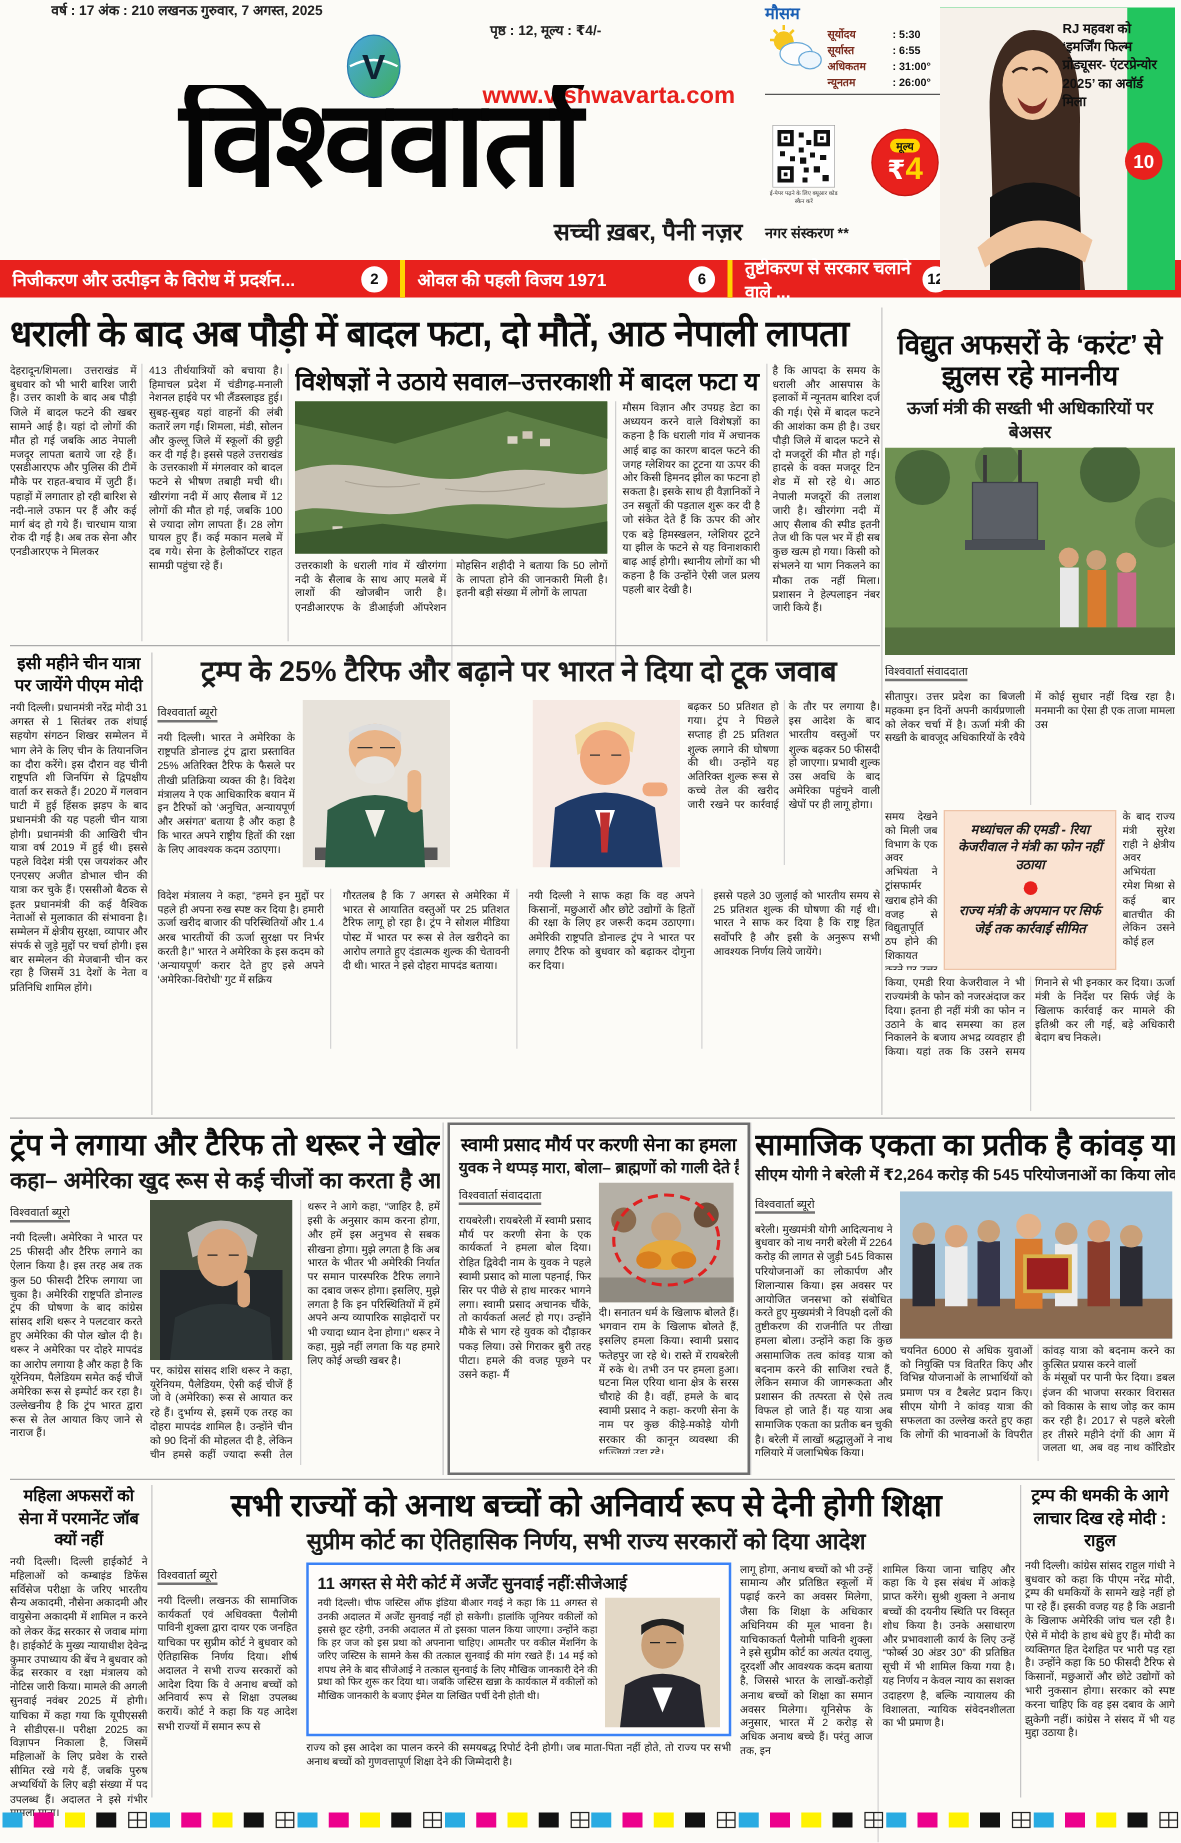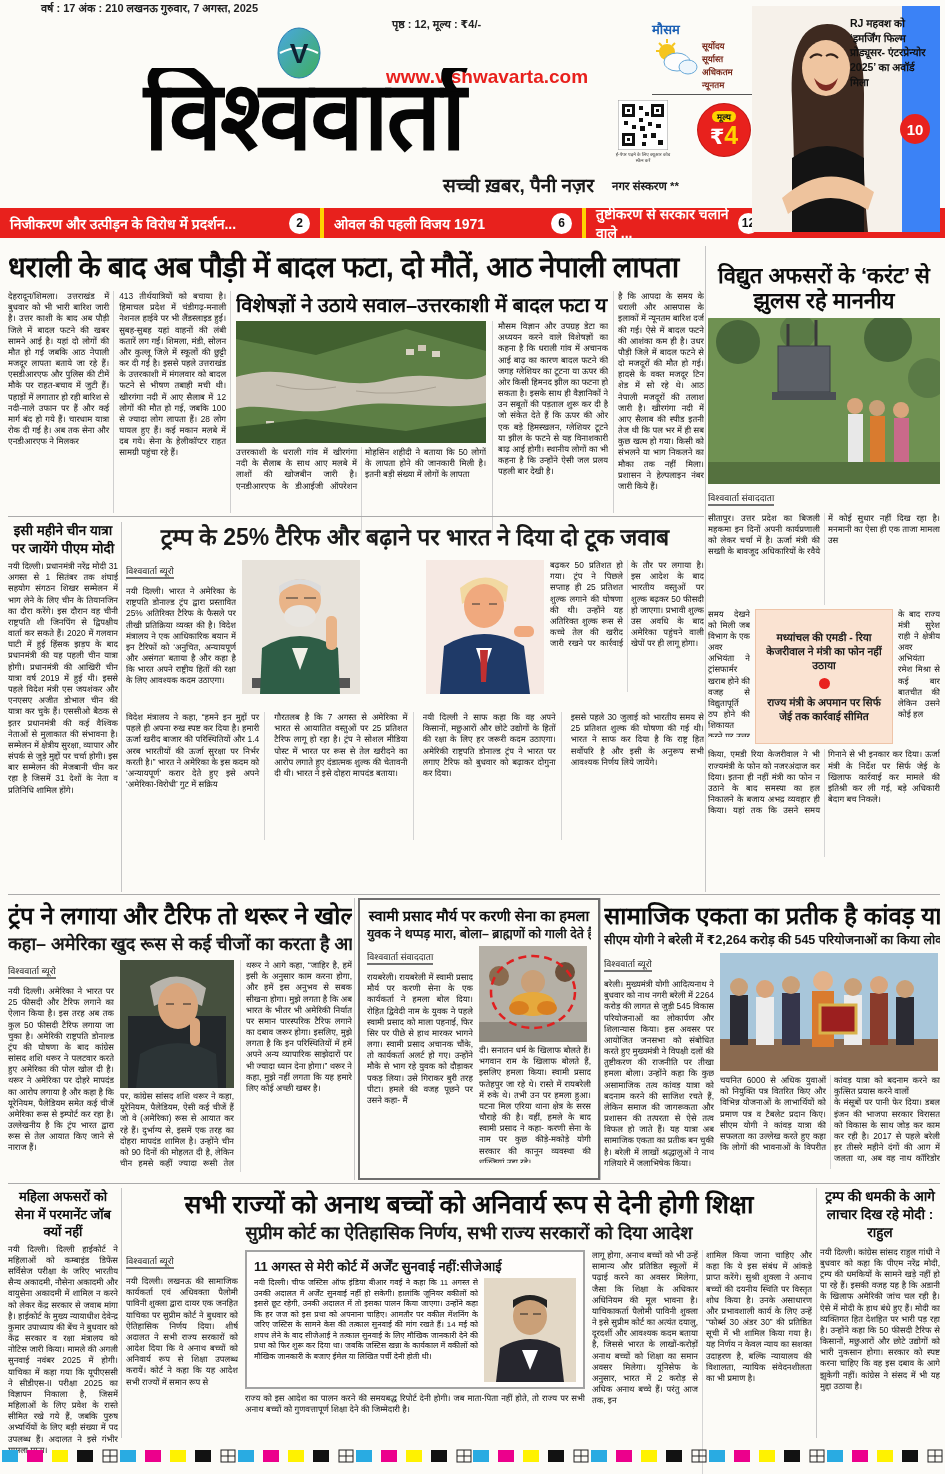--- a/index.html
+++ b/index.html
@@ -22,21 +22,21 @@
   .weather .wtitle{color:#1a5fb4;font-weight:800;font-size:13px;}
   .wrow{display:flex;font-size:8.6px;font-weight:bold;line-height:1.5;}
   .wrow .wl{width:52px;color:#7a2c1e;}
   .wrow .wv{color:#111;}
   .qrcap{font-size:4.6px;text-align:center;width:56px;color:#333;line-height:1.4;}
   .price{width:52px;height:52px;border-radius:50%;background:#e8211d;text-align:center;box-shadow:0 0 0 1px #c21714;}
   .price .pl{background:#ffd400;color:#111;font-size:8.5px;font-weight:800;border-radius:7px;width:fit-content;padding:0 5px;margin:7px auto 0;}
   .price .pv{font-weight:800;font-size:21px;color:#fff;line-height:1.1;}
   .price .pv .num{color:#ffd400;font-size:25px;}
   .edition{font-size:11.5px;font-weight:800;}
-  .promo{background:#3b82f6;z-index:5;}
+  .promo{background:#22c55e;z-index:5;}
   .promo-text{font-size:10.5px;font-weight:bold;line-height:1.4;color:#101010;}
   .pgcirc{background:#e8211d;color:#fff;border-radius:50%;width:30px;height:30px;
           font-size:15px;font-weight:800;display:flex;align-items:center;justify-content:center;}
   
   .teasers{background:#e8211d;display:flex;align-items:center;color:#fff;font-weight:800;font-size:14px;}
   .titem{display:flex;align-items:center;justify-content:space-between;padding:0 10px;height:100%;}
   .tcirc{background:#fff;color:#111;width:21px;height:21px;border-radius:50%;font-size:12px;font-weight:800;
          display:flex;align-items:center;justify-content:center;flex:0 0 auto;margin-left:8px;}
   .tsep{width:4px;height:100%;background:#ffd400;flex:0 0 auto;}
   
@@ -48,25 +48,25 @@
   .hl4{font-size:40px;letter-spacing:-1px;text-align:center;}
   .sub4{font-size:23px;font-weight:800;text-align:center;}
   .hl5{font-size:24px;text-align:center;}
   .sub5{font-size:18px;font-weight:800;text-align:center;}
   .hl6{font-size:14.5px;text-align:center;}
   .sub6{font-size:12.5px;font-weight:800;text-align:right;}
   .hl7{font-size:24px;text-align:center;}
   .sub7{font-size:12.5px;font-weight:800;text-align:center;}
   .hl8{font-size:25px;text-align:center;}
   .sub8{font-size:18px;font-weight:800;text-align:center;}
-  .pullbox{background:#fae3d2;border:1px solid #eec4a8;text-align:center;padding:20px 7px;}
+  .pullbox{background:#fae3d2;border:1px solid #eec4a8;text-align:center;padding:8px 7px;font-style:italic;}
   .pullbox .l1{font-size:10.5px;font-weight:800;color:#1c1c1c;line-height:1.35;}
   .dot{width:11px;height:11px;border-radius:50%;background:#e8211d;margin:6px auto;}
   .mbox{border:2px solid #6e6e6e;}
-  .cjibox{border:2px solid #a3a3a3;padding:5px 7px;background:#fffdfb;}
+  .cjibox{border:2px solid #3b82f6;padding:5px 7px;background:#fffdfb;}
   .cjibox .bh{font-size:13px;font-weight:800;margin-bottom:3px;}
   .cols2{column-count:2;column-gap:8px;column-rule:1px solid #d4d4d4;}
   
   .regrow{display:flex;justify-content:space-evenly;align-items:center;}
   .reggrp{display:flex;gap:9px;align-items:center;}
   .sq{width:16px;height:12px;}
   .sq.c{background:#29abe2;}.sq.m{background:#ec008c;}.sq.y{background:#fff200;}.sq.k{background:#121212;}
   .photo{display:block;}
 </style>
 </head>
@@ -87,21 +87,21 @@
         </defs>
       <ellipse cx="23" cy="27" rx="21" ry="25" fill="url(#gg)" stroke="#2a7db0"></ellipse>
       <path d="M4 27 Q23 17 42 27" stroke="#ffffff" fill="none" stroke-width="2"></path>
       <text x="23" y="37" font-size="28" font-weight="bold" text-anchor="middle" fill="#0e2233" font-family="Liberation Sans, sans-serif">V</text>
     </svg>
   </div>
   <div class="abs url" style="left:386px;top:66px;">www.vishwavarta.com</div>
   <div class="abs mast-title fit" style="left:8px;top:68px;width:592px;">विश्ववार्ता</div>
   <div class="abs tagline" style="left:408px;top:172px;width:186px;">सच्ची ख़बर, पैनी नज़र</div>
 
-  <div class="abs weather" style="left:612px;top:20px;margin-left:40px;">
+  <div class="abs weather" style="left:612px;top:1px;">
     <div class="wtitle">मौसम</div>
     <div style="display:flex;gap:4px;">
       <span>
         <svg width="46" height="40" viewBox="0 0 46 40" class="photo">
           <g stroke="#f5c51e" stroke-width="2">
             <line x1="15" y1="1" x2="15" y2="5"></line>
               <line x1="4" y1="13" x2="8" y2="13"></line>
             <line x1="7" y1="5" x2="10" y2="8"></line>
               <line x1="23" y1="5" x2="20" y2="8"></line>
           </g>
@@ -232,20 +232,21 @@
           </div>
           <div class="b" style="flex:1;height:212px;border-left:1px solid #cfcfcf;padding-left:5px;">मौसम विज्ञान और उपग्रह डेटा का अध्ययन करने वाले विशेषज्ञों का कहना है कि धराली गांव में अचानक आई बाढ़ का कारण बादल फटने की जगह ग्लेशियर का टूटना या ऊपर की ओर किसी हिमनद झील का फटना हो सकता है। इसके साथ ही वैज्ञानिकों ने उन सबूतों की पड़ताल शुरू कर दी है जो संकेत देते हैं कि ऊपर की ओर एक बड़े हिमस्खलन, ग्लेशियर टूटने या झील के फटने से यह विनाशकारी बाढ़ आई होगी। स्थानीय लोगों का भी कहना है कि उन्होंने ऐसी जल प्रलय पहली बार देखी है।</div>
         </div>
       </div>
       <div class="b" style="width:90px;height:222px;border-left:1px solid #cfcfcf;padding-left:4px;">है कि आपदा के समय के धराली और आसपास के इलाकों में न्यूनतम बारिश दर्ज की गई। ऐसे में बादल फटने की आशंका कम ही है। उधर पौड़ी जिले में बादल फटने से दो मजदूरों की मौत हो गई। हादसे के वक्त मजदूर टिन शेड में सो रहे थे। आठ नेपाली मजदूरों की तलाश जारी है। खीरगंगा नदी में आए सैलाब की स्पीड इतनी तेज थी कि पल भर में ही सब कुछ खत्म हो गया। किसी को संभलने या भाग निकलने का मौका तक नहीं मिला। प्रशासन ने हेल्पलाइन नंबर जारी किये हैं।</div>
     </div>
   </div>
 
   <div class="abs" style="left:708px;top:263px;width:232px;">
     <div class="hl hl2">विद्युत अफसरों के ‘करंट’ से झुलस रहे माननीय</div>
+    <div class="sub2">ऊर्जा मंत्री की सख्ती भी अधिकारियों पर बेअसर</div>
     <span>
       <svg width="232" height="166" viewBox="0 0 232 166" class="photo" style="margin-top:4px;">
         <rect width="232" height="166" fill="#6f9152"></rect>
         <circle cx="30" cy="24" r="22" fill="#48663a"></circle>
           <circle cx="90" cy="14" r="18" fill="#5a7a46"></circle>
         <circle cx="180" cy="20" r="24" fill="#48663a"></circle>
           <circle cx="220" cy="60" r="20" fill="#5a7a46"></circle>
         <rect x="70" y="28" width="52" height="46" fill="#5b5f66" stroke="#3c4046"></rect>
         <line x1="80" y1="28" x2="80" y2="6" stroke="#3a3a3a" stroke-width="3"></line>
         <line x1="108" y1="28" x2="108" y2="2" stroke="#3a3a3a" stroke-width="3"></line>

